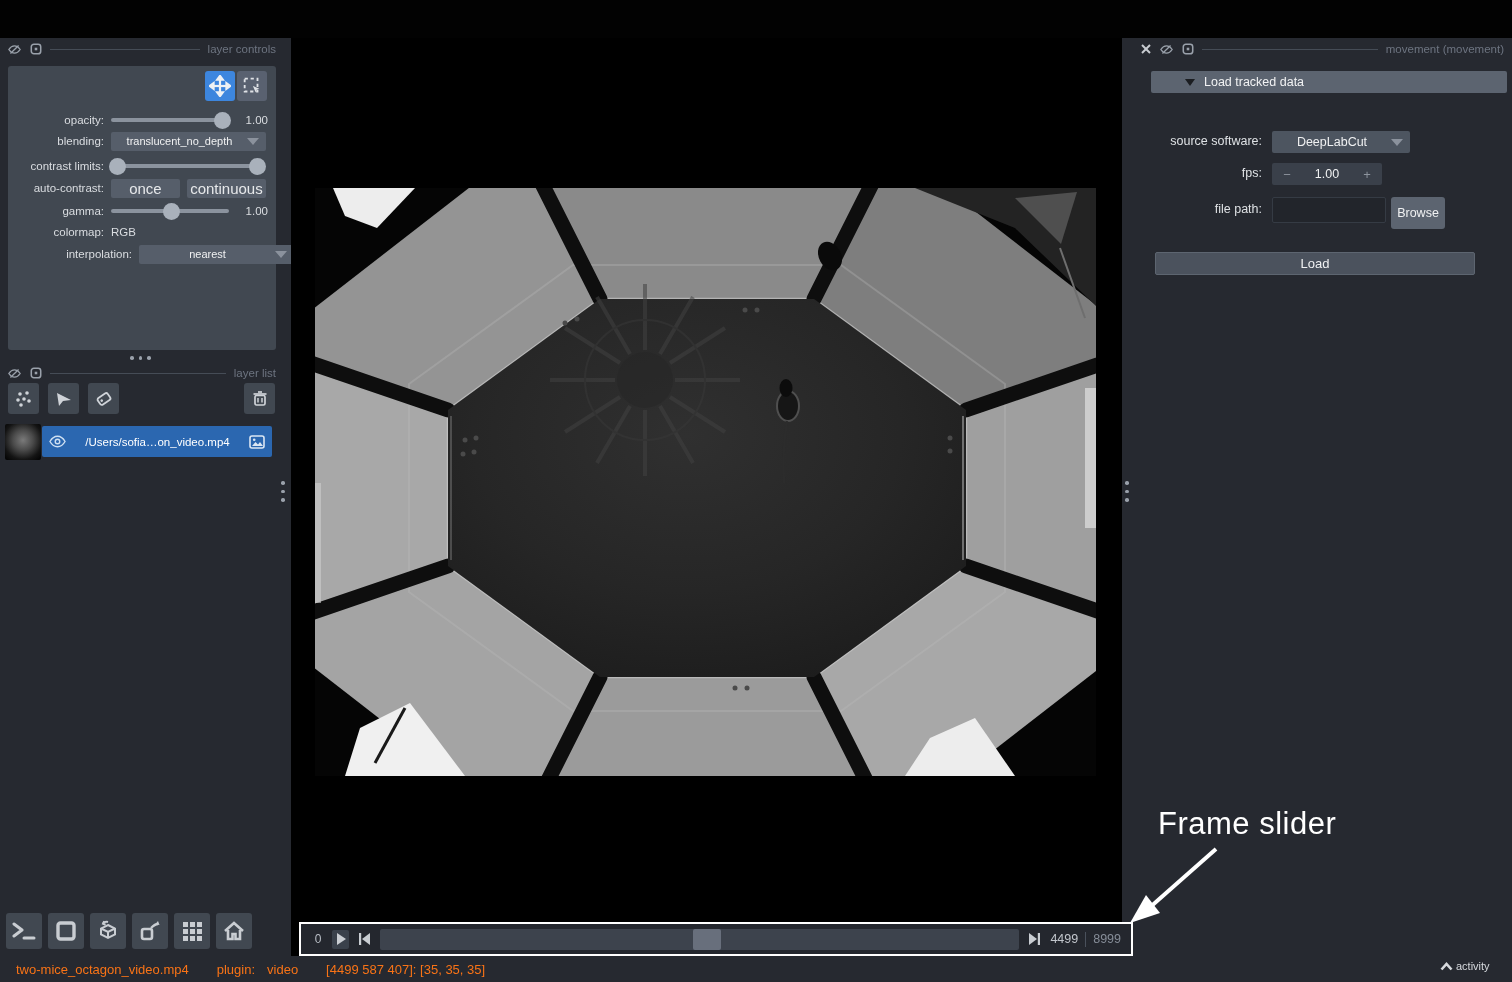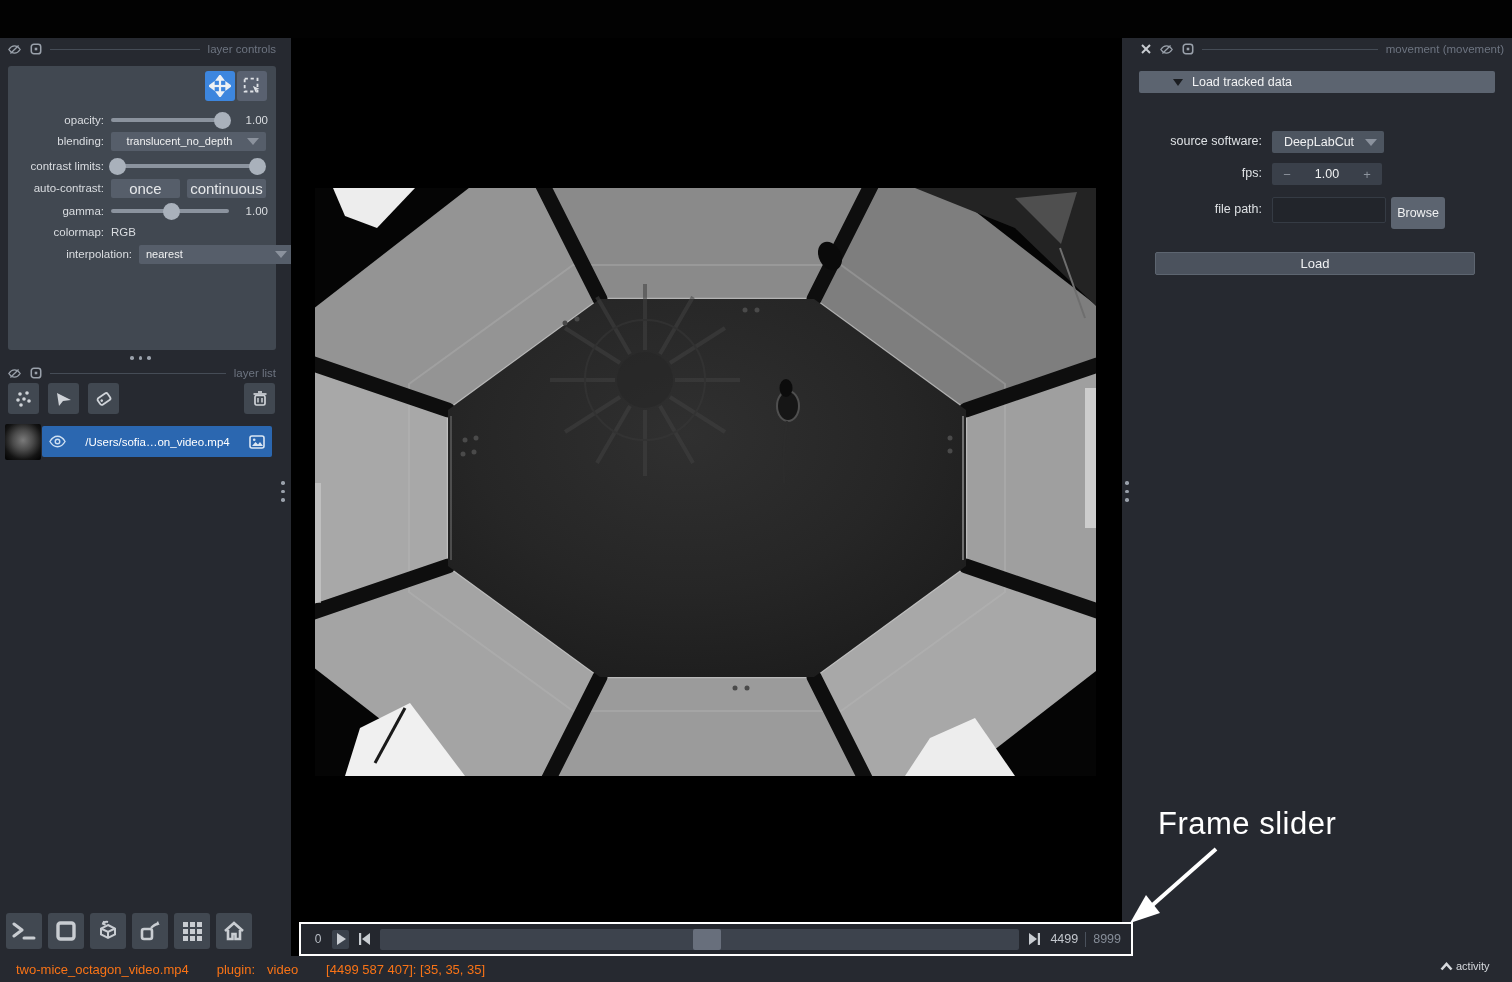--- a/index.html
+++ b/index.html
@@ -168,21 +168,21 @@
     </div>
 
     <div class="lcrow" style="top:156px;">
       <span class="lclabel">colormap:</span>
       <span style="font-size:11.5px;color:#dadde1;">RGB</span>
     </div>
 
     <div class="lcrow" style="top:178px;margin-left:28px;">
       <span class="lclabel">interpolation:</span>
       <span class="dropdown" style="margin-right:2px;">
-        <span class="dd-label" style="text-align:left;">nearest</span>
+        <span class="dd-label" style="text-align:center;">nearest</span>
         <span class="dd-arrow"></span>
       </span>
     </div>
   </div>
 
   <div class="hdots abs" style="left:130px;top:318px;">
       <i></i>
       <i></i>
       <i></i>
     </div>
@@ -421,27 +421,27 @@
     <span class="hicon">
       <svg width="12" height="12" viewBox="0 0 14 14">
           <rect x="1.5" y="1.5" width="11" height="11" rx="3" fill="none" stroke="#9aa1ab" stroke-width="1.8"></rect>
           <rect x="5.5" y="5.5" width="3" height="3" fill="#9aa1ab"></rect>
         </svg>
     </span>
     <span class="hline"></span>
     <span class="dock-title">movement (movement)</span>
   </div>
 
-  <div class="section-bar abs" style="left:8px;top:33px;width:356px;height:22px;padding-left:34px;">
+  <div class="section-bar abs" style="left:20px;top:33px;width:356px;height:22px;padding-left:34px;">
     <span class="tri-down"></span>
     <span>Load tracked data</span>
   </div>
 
   <div class="form-label abs" style="left:0px;top:96px;width:131px;">source software:</div>
-  <div class="dropdown abs" style="left:141px;top:93px;width:112px;height:22px;background:#4d5560;">
+  <div class="dropdown abs" style="left:141px;top:93px;width:138px;height:22px;background:#4d5560;">
     <span class="dd-label" style="font-size:12.5px;">DeepLabCut</span>
     <span class="dd-arrow"></span>
   </div>
 
   <div class="form-label abs" style="left:0px;top:128px;width:131px;">fps:</div>
   <div class="spinbox abs" style="left:141px;top:125px;width:110px;height:22px;">
     <span class="spin-sign">−</span>
     <span class="spin-val">1.00</span>
     <span class="spin-sign">+</span>
   </div>

